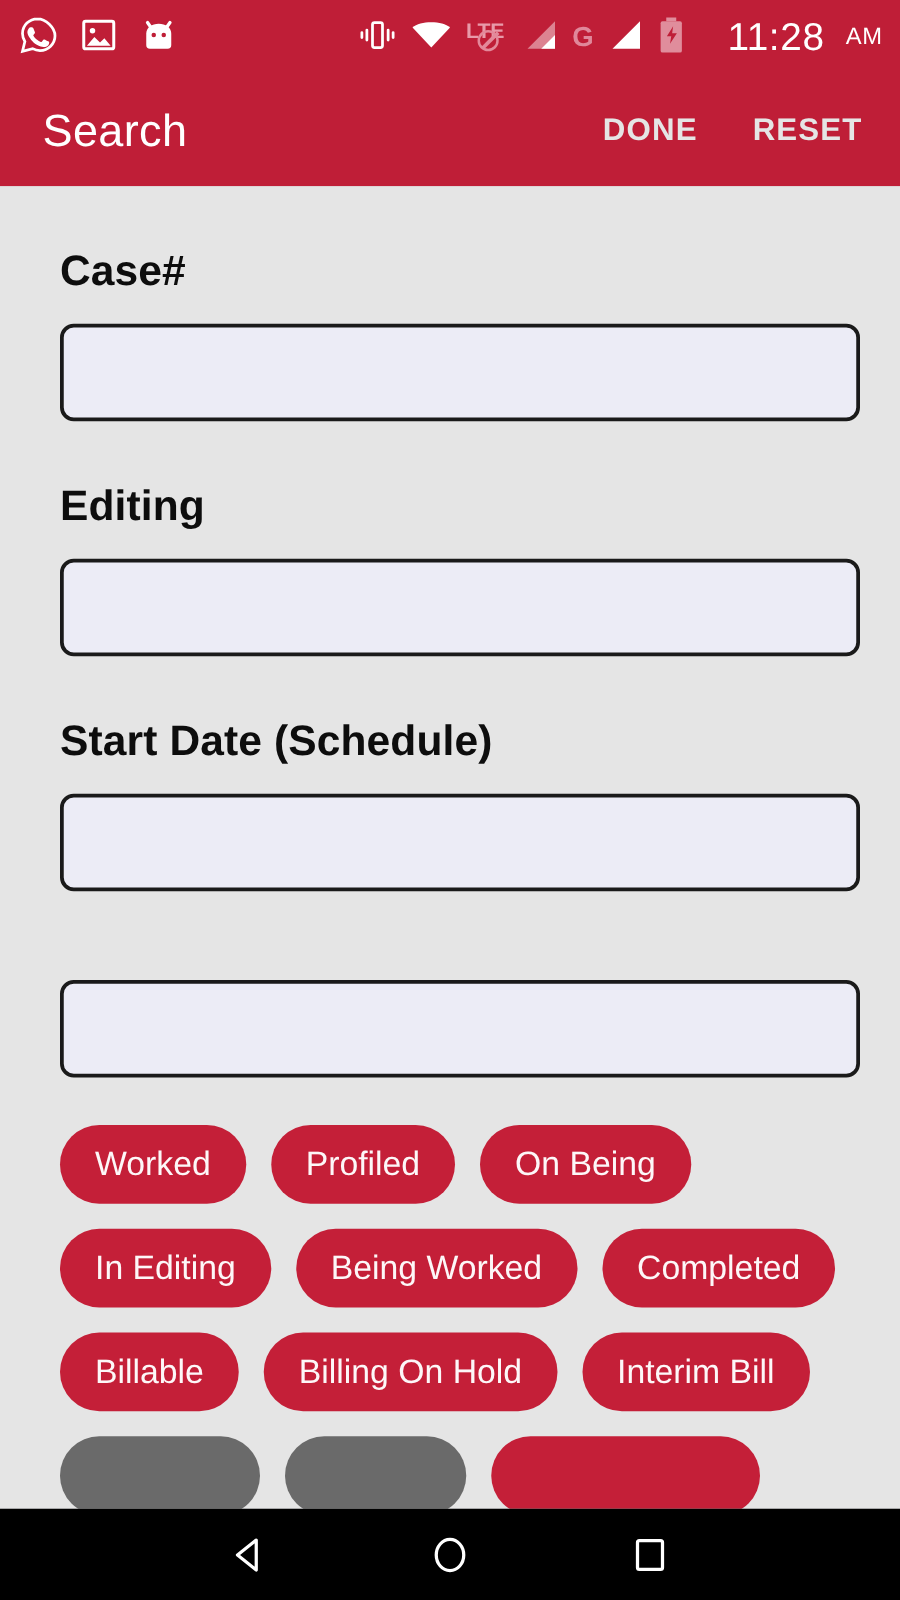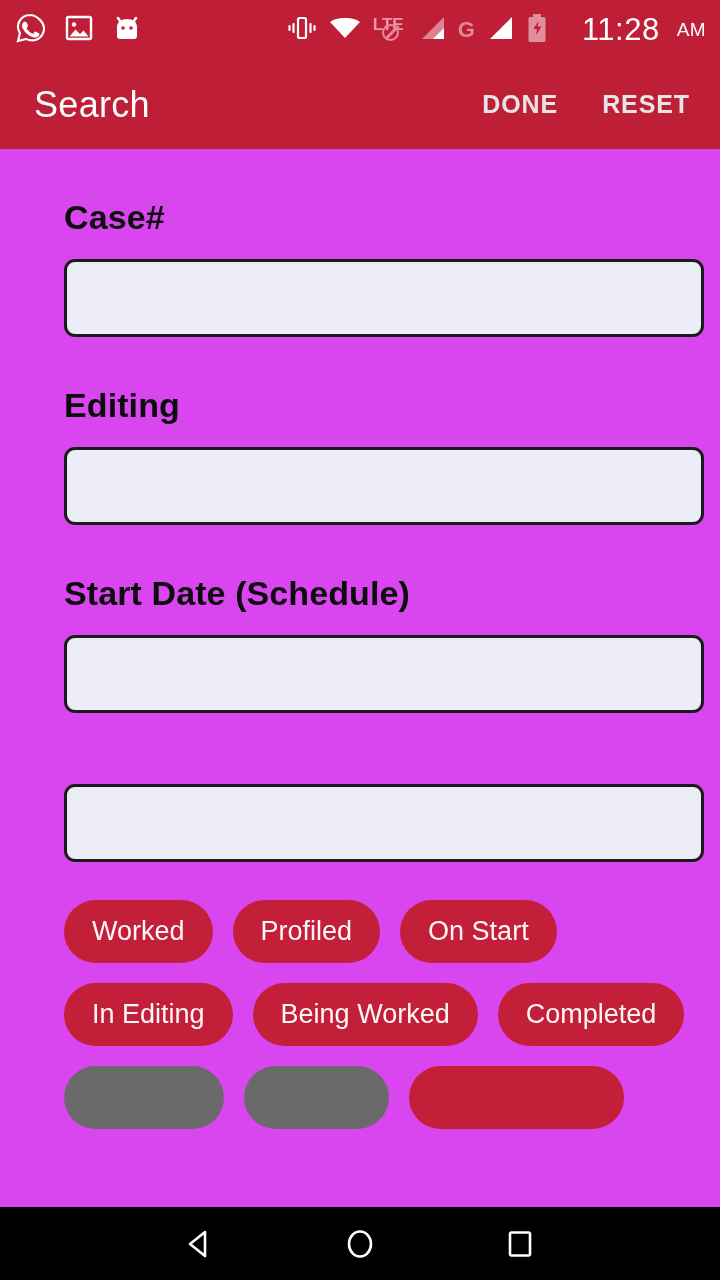--- a/index.html
+++ b/index.html
@@ -91,23 +91,23 @@
     letter-spacing:0.9px;
     background:none; border:none;
     font-family:"Liberation Sans", sans-serif;
     cursor:pointer;
   }
 
   
   .content {
     position:absolute;
     top:149px; left:0; right:0; bottom:73px;
-    background:#d946ef;
+    background:#e5e5e5;
     overflow:hidden;
-    padding:0 64px;
+    padding:0 48px;
   }
   .field-label {
     font-size:34px;
     font-weight:700;
     color:#0d0d0d;
     letter-spacing:0.1px;
   }
   .field-block { margin-top:0; }
   .field-input {
     display:block;
@@ -278,29 +278,34 @@
     <div class="field-block">
       <div class="gap-a"></div>
       <input class="field-input" type="text" placeholder="" style="">
     </div>
 
     <div class="chip-area">
 
       <div class="chip-row">
         <button class="chip">Worked</button>
         <button class="chip">Profiled</button>
-        <button class="chip">On Start</button>
+        <button class="chip">On Being</button>
       </div>
 
       <div class="chip-row">
         <button class="chip">In Editing</button>
         <button class="chip">Being Worked</button>
         <button class="chip">Completed</button>
       </div>
 
+      <div class="chip-row">
+        <button class="chip">Billable</button>
+        <button class="chip">Billing On Hold</button>
+        <button class="chip">Interim Bill</button>
+      </div>
 
       <div class="chip-row partial">
         <button class="chip off" style="width:160px"></button>
         <button class="chip off" style="width:145px"></button>
         <button class="chip" style="width:215px"></button>
       </div>
 
     </div>
   </div>
 

